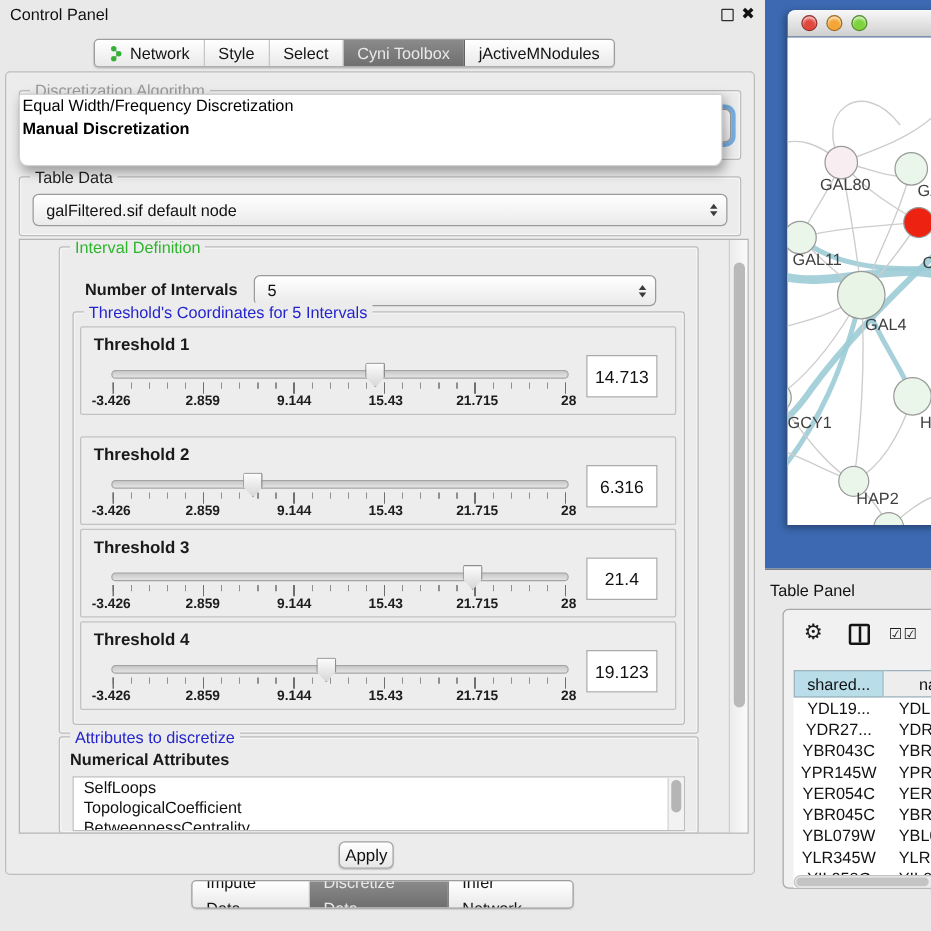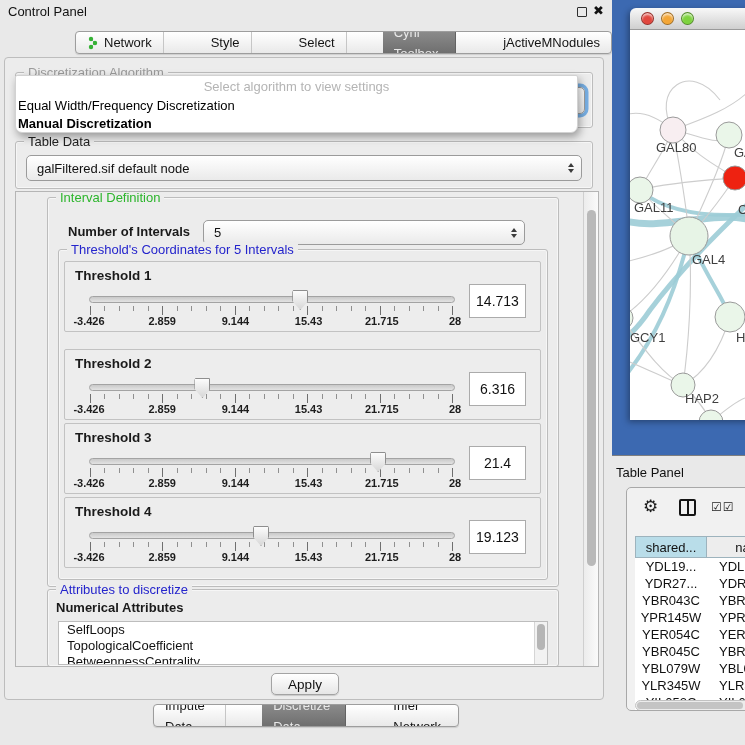--- a/index.html
+++ b/index.html
@@ -9,21 +9,21 @@
          background:var(--panel_bg,#e9e9e9); font-size:13px; color:#1a1a1a;padding-left:16px; }
 
   
   .control-panel { position:absolute; left:0; top:0; width:612px; height:745px; background:var(--panel_bg,#e9e9e9); }
   .cp-titlebar { position:absolute; left:0; top:0; width:100%; height:24px; }
   .cp-title { position:absolute; left:8px; top:4px; font-size:13px; color:#111; }
   .float-icon { position:absolute; left:577px; top:7px; width:10px; height:10px; border:1.5px solid #2e2e2e; border-radius:1px; }
   .close-icon { position:absolute; left:593px; top:3px; font-size:13px; font-weight:bold; color:#111; cursor:default; }
 
   .seg { position:absolute; display:flex; height:23px; border:1px solid #9d9d9d; border-radius:4px;
-         background:linear-gradient(#ffffff,#e9e9e9); box-shadow:0 1px 1px rgba(0,0,0,.12); overflow:hidden;gap:36px; }
+         background:linear-gradient(#ffffff,#e9e9e9); box-shadow:0 1px 1px rgba(0,0,0,.12); overflow:hidden; }
   .seg-item { display:flex; align-items:center; gap:5px; padding:0 11px; font-size:13px; line-height:21px;
               color:#141414; border-right:1px solid #c6c6c6; background:transparent; }
   .seg-item:last-child { border-right:none; }
   .seg-item.sel { background:linear-gradient(var(--selected_segment,#8a8a8a),#6f6f6f); color:#e9e9e9; border-right-color:#636363; }
   .top-tabs { left:75px; top:31px; }
   .bottom-tabs { left:50%; transform:translateX(-50%); top:704px; }
 
   .cp-content { position:absolute; left:4px; top:57px; width:600px; height:643px;
                 background:var(--content_bg,#ececec); border:1px solid #bdbdbd; border-radius:4px; }
 
@@ -79,21 +79,21 @@
   .t-value { position:absolute; left:404px; top:22px; width:57px; height:34px; background:#fff; border:1px solid #ababab;
              display:flex; align-items:center; justify-content:center; font-size:14px; color:#111; }
 
   
   .attr-heading { position:absolute; left:8px; top:10px; font-weight:bold; font-size:13px; }
   .attr-list { position:absolute; left:10px; top:31px; width:490px; height:44px; background:#fff; border:1px solid #bdbdbd; overflow:hidden; }
   .attr-item { height:16px; line-height:16px; padding-left:8px; font-size:13px; color:#111; white-space:nowrap; }
   .attr-vsb { position:absolute; right:0; top:0; width:13px; height:100%; background:#f2f2f2; border-left:1px solid #d5d5d5; }
   .attr-vsb .sb-thumb { position:absolute; left:2px; top:2px; width:8px; height:26px; border-radius:4px; background:#b5b5b5; }
 
-  .apply-btn { position:absolute; left:266px; top:615px; width:68px; height:22px; border:1px solid #a3a3a3; border-radius:5px;
+  .apply-btn { position:absolute; left:266px; top:615px; width:44px; height:22px; border:1px solid #a3a3a3; border-radius:5px;
                background:linear-gradient(#ffffff,#e6e6e6); font-size:13.5px; color:#111;
                display:flex; align-items:center; justify-content:center; box-shadow:0 1px 1px rgba(0,0,0,.15); }
 
   
   .desktop { position:absolute; left:612px; top:0; width:133px; height:455px; background:var(--desktop_blue,#3c69b1); }
   .net-window { position:absolute; left:630px; top:8px; width:130px; height:412px; border-radius:6px 0 0 0;
                 box-shadow:-2px 2px 6px rgba(0,0,0,.35); }
   .net-titlebar { position:absolute; left:0; top:0; width:100%; height:22px; border-radius:6px 0 0 0;
                   background:linear-gradient(#f8f8f8,#cfcfcf); border-bottom:1px solid #9a9a9a; }
   .light { position:absolute; top:4px; width:13px; height:13px; border-radius:50%; border:1px solid rgba(0,0,0,.35);
@@ -175,21 +175,20 @@
         <span class="gb-title gb-gray">Discretization Algorithm</span>
       </div>
       <div class="combo focused" style="left:20px; top:29px; width:560px; height:27px; z-index:5;">
         <span class="arrows">
             <span class="tri-up"></span>
             <span class="tri-down"></span>
           </span>
       </div>
 
       <div class="popup">
-        <div class="popup-placeholder">Select algorithm to view settings</div>
         <div class="popup-item">Equal Width/Frequency Discretization</div>
         <div class="popup-item bold">Manual Discretization</div>
       </div>
 
       <div class="gbox" style="left:10px; top:83px; width:578px; height:48px;">
         <span class="gb-title" style="color:#222;">Table Data</span>
         <div class="combo" style="left:10px; top:13px; width:556px; height:26px;">
           <span>galFiltered.sif default node</span>
           <span class="arrows">
               <span class="tri-up"></span>

